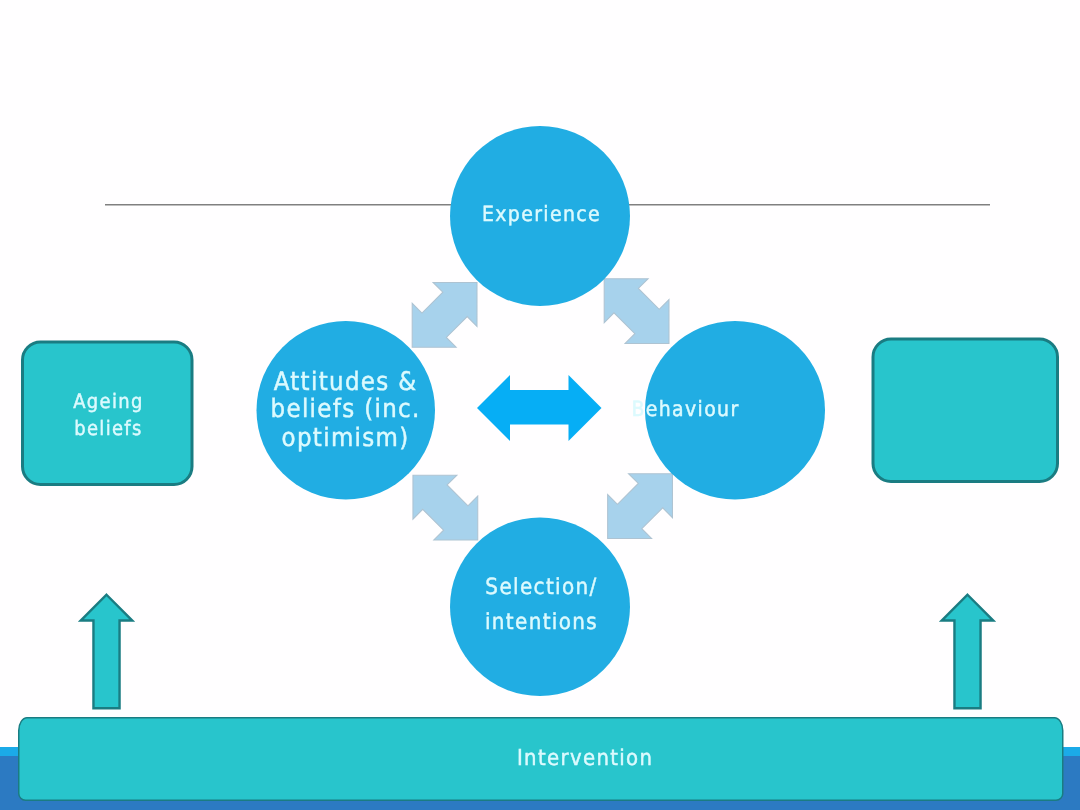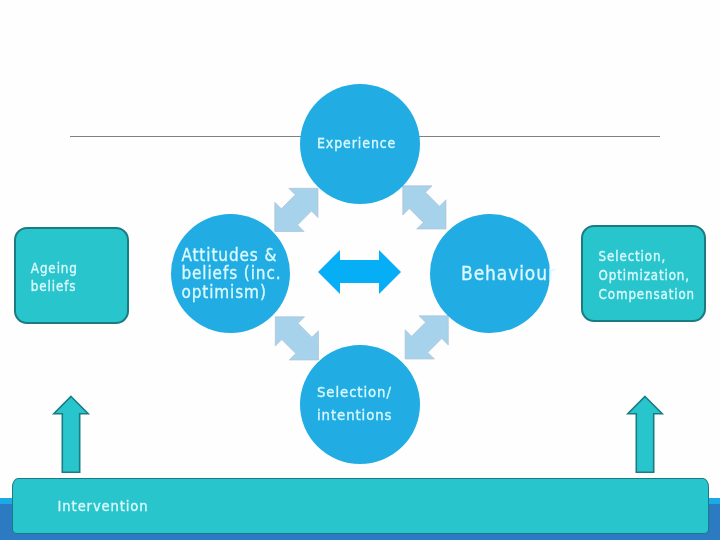--- a/index.html
+++ b/index.html
@@ -15,25 +15,25 @@
   .hline{position:absolute;left:70px;top:135.6px;width:590px;height:1.4px;background:#808080;}
 
   
   .circle{position:absolute;border-radius:50%;background:#21ade3;}
   .rrect{position:absolute;background:#28c5cc;border:2px solid #1a7c82;
          border-radius:13px;box-sizing:border-box;}
   .bar{position:absolute;background:#28c5cc;border:1.6px solid #1a7c82;
        border-radius:6px 6px 5px 5px / 9px 9px 5px 5px;box-sizing:border-box;}
 
   
-  .txt{position:absolute;color:#dcfafe;white-space:pre-line;
-       letter-spacing:0.9px;padding-left:16px;-webkit-text-stroke:0.3px #dcfafe;}
+  .txt{position:absolute;text-align:center;color:#dcfafe;white-space:pre-line;
+       letter-spacing:0.9px;-webkit-text-stroke:0.3px #dcfafe;}
   .t-exp{left:301px;top:134px;width:120px;font-size:14px;line-height:19px;}
   .t-att{left:165.4px;top:245.5px;width:130px;font-size:17px;line-height:18.6px;}
-  .t-beh{left:445px;top:264.4px;width:96px;font-size:19px;line-height:19px;}
+  .t-beh{left:409px;top:264.4px;width:96px;font-size:14px;line-height:19px;}
   .t-mot{left:301px;top:381.2px;width:120px;font-size:14.8px;line-height:22.4px;}
   .t-age{left:14.8px;top:259.5px;width:115px;font-size:13.3px;line-height:18.6px;}
   .t-soc{left:582.6px;top:248.3px;width:125px;font-size:13.2px;line-height:18.7px;}
   .t-int{left:12.6px;top:496px;width:697px;font-size:14.6px;line-height:20px;margin-left:29px;}
 </style>
 </head>
 <body>
 
 <div class="stage">
 
@@ -70,18 +70,15 @@
 
   <div class="txt t-exp">Experience</div>
   <div class="txt t-att">Attitudes &amp;
 beliefs (inc.
 optimism)</div>
   <div class="txt t-beh">Behaviour</div>
   <div class="txt t-mot">Selection/
 intentions</div>
   <div class="txt t-age">Ageing
 beliefs</div>
-  <div class="txt t-soc">Selection,
-Optimization,
-Compensation</div>
   <div class="txt t-int">Intervention</div>
 
 </div>
 
 </body></html>

